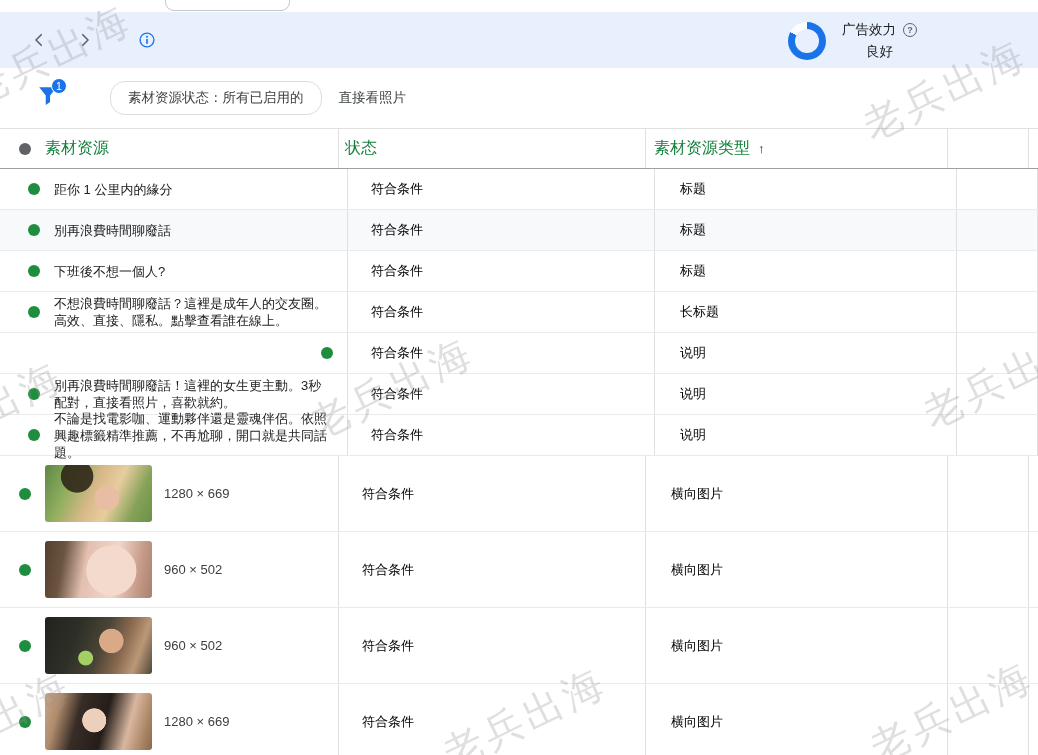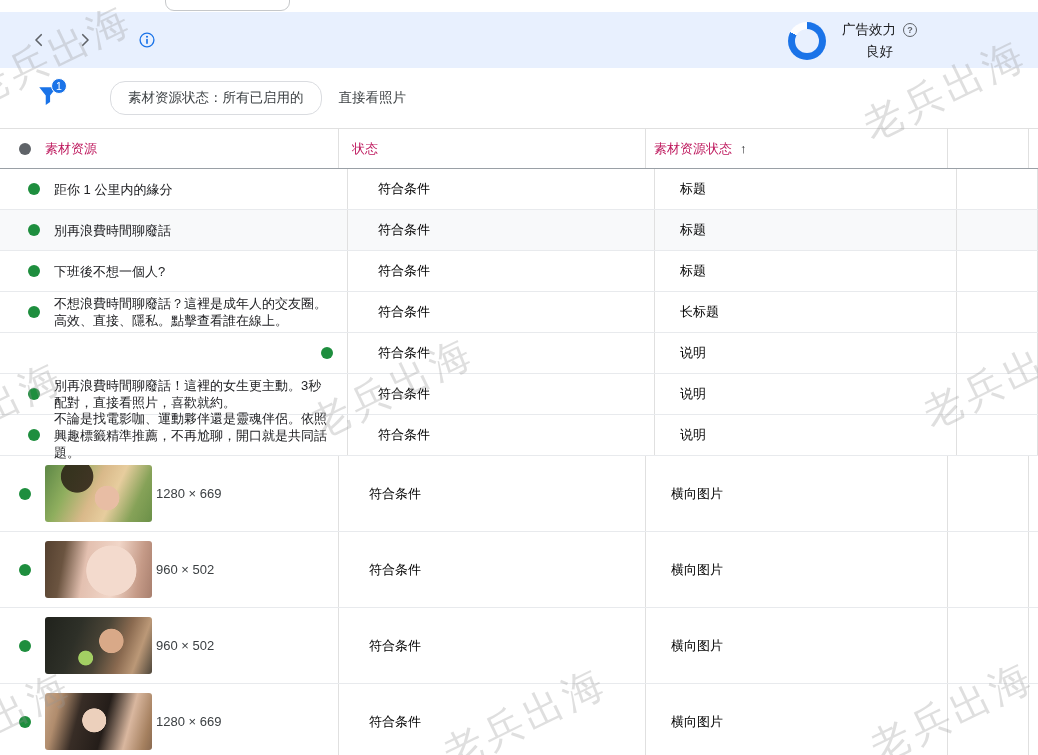--- a/index.html
+++ b/index.html
@@ -52,29 +52,29 @@
   .row-text { height:41px;justify-content:flex-end; }
   .row-image { height:76px; }
   .row-hl { background:#f8f9fa; }
   .cell { display:flex; align-items:center; }
   .c-dot { width:45px; flex:none; }
   .dot { width:12px; height:12px; border-radius:50%; margin-left:19px; flex:none; }
   .dot-green { background:#1e8e3e; }
   .dot-gray { background:#5f6368; }
   .c-asset { width:293px; flex:none; padding-right:14px; }
   .asset-text { font-size:13px; line-height:17px; color:#202124; }
-  .c-status { width:307px; flex:none; border-left:1px solid #e0e0e0; padding-left:13px;font-family:Liberation Serif, serif; }
+  .c-status { width:307px; flex:none; border-left:1px solid #e0e0e0; padding-left:6px;font-family:Liberation Serif, serif; }
   .c-type { width:302px; flex:none; border-left:1px solid #e0e0e0; padding-left:8px; }
   .c-extra { width:82px; flex:none; border-left:1px solid #e0e0e0; border-right:1px solid #e0e0e0; }
   .cell-text { font-size:13px; color:#000000;margin-left:17px; }
-  .head-label { font-size:13px; color:#be185d; }
+  .head-label { font-size:16px; color:#15803d; }
   .sort-arrow { font-size:13px; color:#202124; margin-left:8px; }
 
   .thumb { width:107px; height:57px; border-radius:3px; flex:none; display:block; }
-  .dims { margin-left:4px; font-size:13px; color:#3c4043; white-space:nowrap; }
+  .dims { margin-left:12px; font-size:13px; color:#3c4043; white-space:nowrap; }
 
   .photo-1 { background:
       radial-gradient(circle at 58% 58%, #e8bda4 0 17%, rgba(0,0,0,0) 18%),
       radial-gradient(circle at 30% 20%, rgba(40,30,20,.85) 0 18%, rgba(0,0,0,0) 19%),
       linear-gradient(115deg, #5d8746 0%, #8fae5e 24%, #d9b98a 46%, #e7cd9e 62%, #86a258 82%, #6b9048 100%); }
   .photo-2 { background:
       radial-gradient(circle at 62% 52%, #f3dacd 0 34%, rgba(0,0,0,0) 35%),
       linear-gradient(100deg, #54402f 0%, #6b5440 18%, #e3c0b0 38%, #f1d6c8 64%, #c59a87 86%, #a87f6e 100%); }
   .photo-3 { background:
       radial-gradient(circle at 38% 72%, #a3cf63 0 9%, rgba(0,0,0,0) 10%),
@@ -139,21 +139,21 @@
       <div class="cell c-dot">
         <span class="dot dot-gray"></span>
       </div>
       <div class="cell c-asset">
         <span class="head-label">素材资源</span>
       </div>
       <div class="cell c-status">
         <span class="head-label">状态</span>
       </div>
       <div class="cell c-type">
-        <span class="head-label">素材资源状态</span>
+        <span class="head-label">素材资源类型</span>
         <span class="sort-arrow">↑</span>
       </div>
       <div class="cell c-extra"></div>
     </div>
     <div id="tbody">
         <div class="trow row-text">
           <div class="cell c-dot">
             <span class="dot dot-green"></span>
           </div>
           <div class="cell c-asset">

